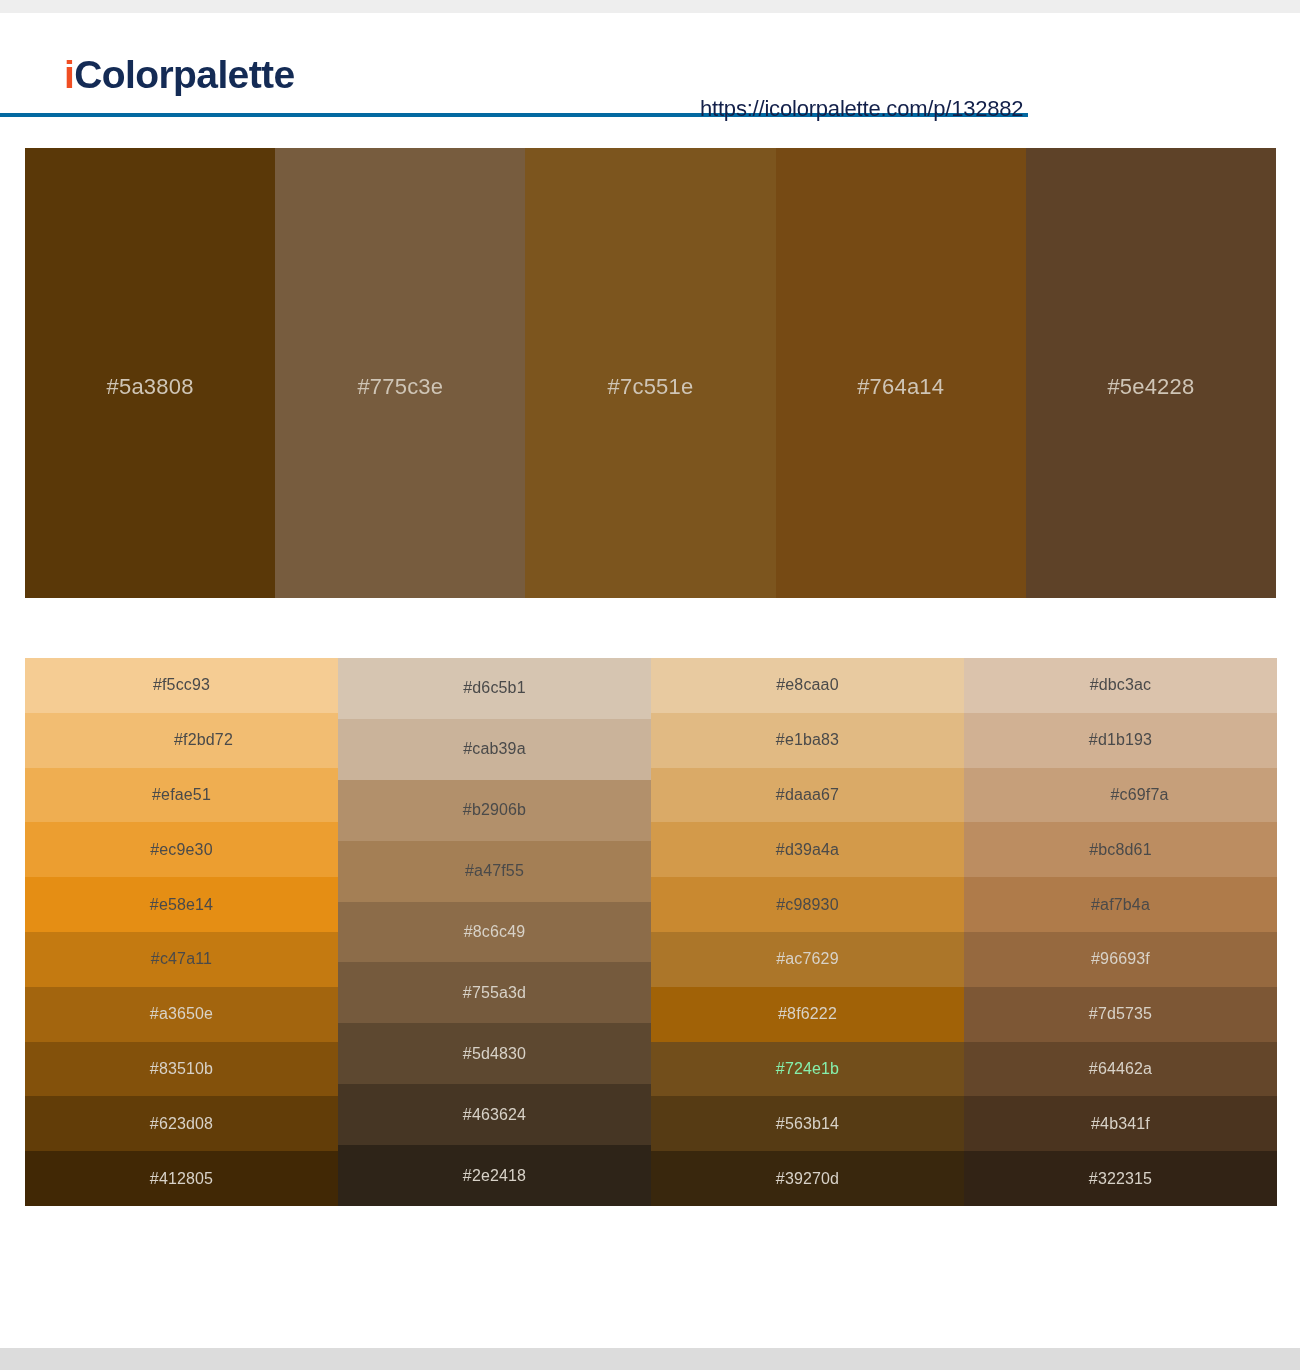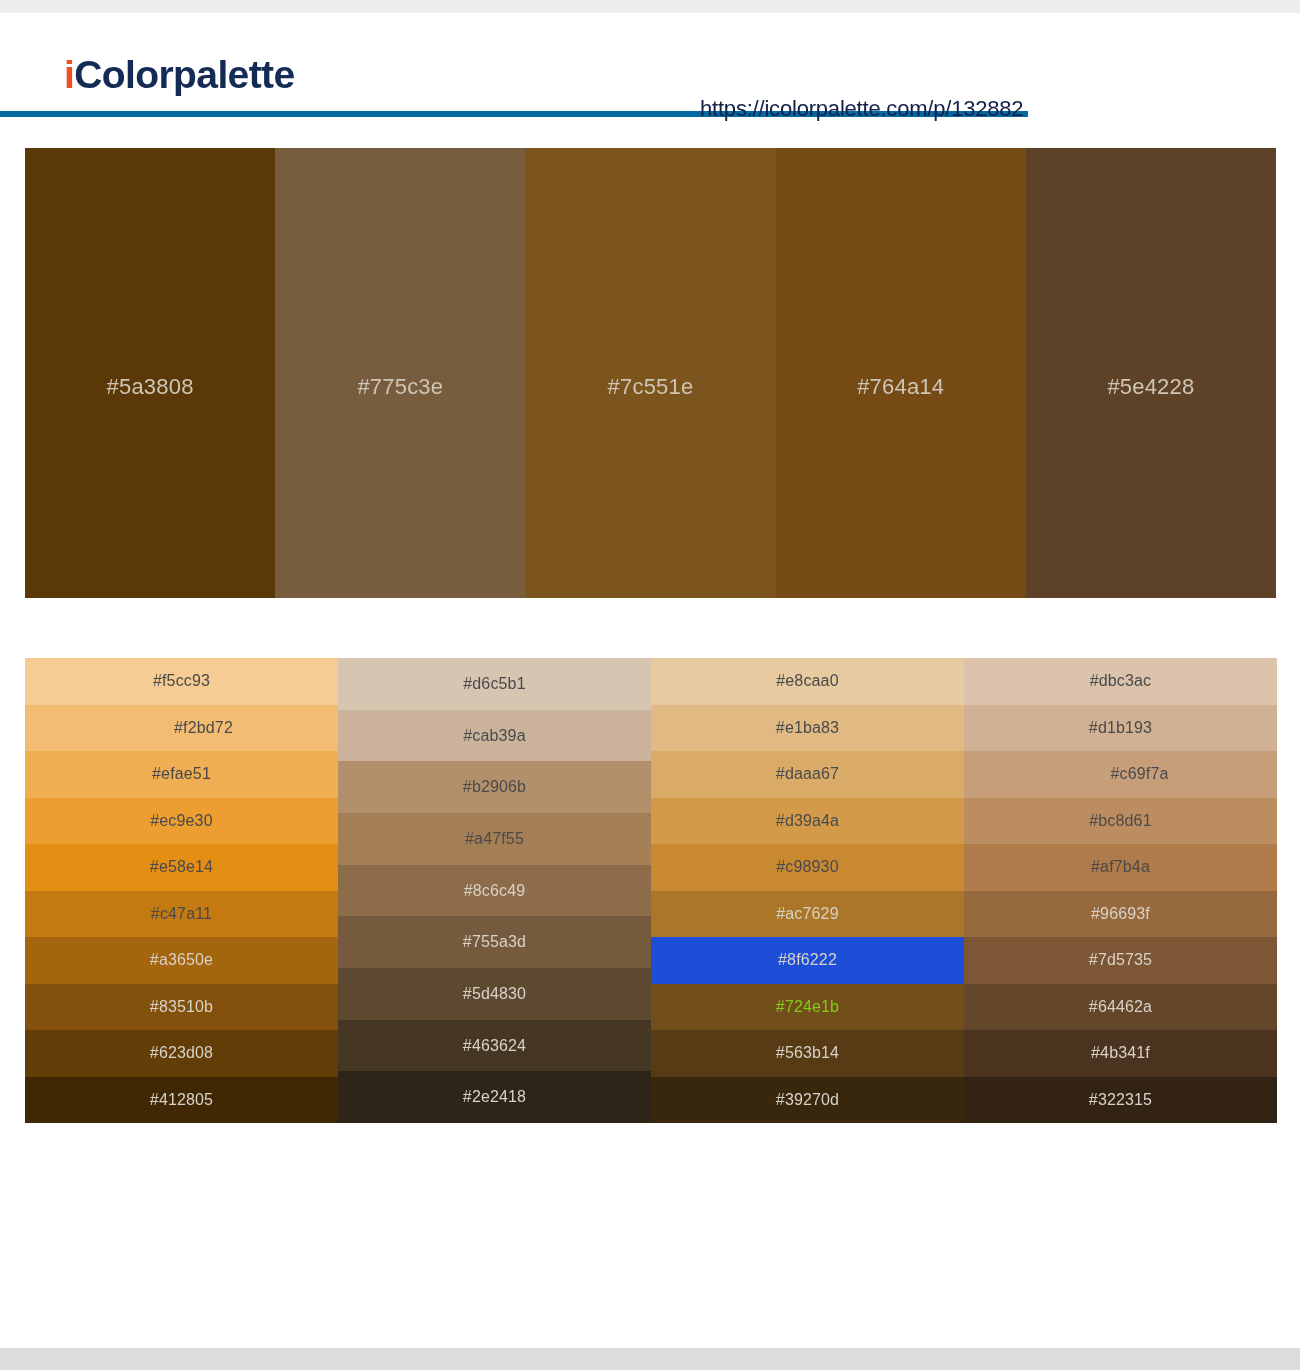--- a/index.html
+++ b/index.html
@@ -26,21 +26,21 @@
     background: #eeeeee;
   }
 
   
   .header {
     position: absolute;
     top: 13px; left: 0;
     width: 1028px;
     height: 104px;
     background: #ffffff;
-    border-bottom: 6px solid #0369a1;
+    border-bottom: 4px solid #0369a1;
   }
   .logo {
     position: absolute;
     left: 64px;
     top: 42px;
     font-size: 39px;
     font-weight: bold;
     letter-spacing: -0.6px;
     white-space: nowrap;
     line-height: 1;
@@ -83,21 +83,21 @@
     margin-top: 28px;
     user-select: none;
   }
 
   
   .grid {
     position: absolute;
     left: 25px;
     top: 658px;
     width: 1252px;
-    height: 465px;
+    height: 548px;
     display: flex;
   }
   .grid-col {
     flex: 1 1 0;
     display: flex;
     flex-direction: column;
   }
   .grid-cell {
     flex: 1 1 0;
     display: flex;
@@ -174,22 +174,22 @@
         <div class="grid-cell" style="background: rgb(70, 54, 36); color: rgb(216, 210, 200);">#463624</div>
         <div class="grid-cell" style="background: rgb(46, 36, 24); color: rgb(216, 210, 200);">#2e2418</div>
       </div>
       <div class="grid-col">
         <div class="grid-cell" style="background: rgb(232, 202, 160); color: rgb(74, 74, 74);">#e8caa0</div>
         <div class="grid-cell" style="background: rgb(225, 186, 131); color: rgb(74, 74, 74);">#e1ba83</div>
         <div class="grid-cell" style="background: rgb(218, 170, 103); color: rgb(74, 74, 74);">#daaa67</div>
         <div class="grid-cell" style="background: rgb(211, 154, 74); color: rgb(74, 74, 74);">#d39a4a</div>
         <div class="grid-cell" style="background: rgb(201, 137, 48); color: rgb(74, 74, 74);">#c98930</div>
         <div class="grid-cell" style="background: rgb(172, 118, 41); color: rgb(216, 210, 200);">#ac7629</div>
-        <div class="grid-cell" style="background: #1d4ed8; color: rgb(216, 210, 200);">#8f6222</div>
-        <div class="grid-cell" style="background: rgb(114, 78, 27); color: #84cc16;">#724e1b</div>
+        <div class="grid-cell" style="background: #a16207; color: rgb(216, 210, 200);">#8f6222</div>
+        <div class="grid-cell" style="background: rgb(114, 78, 27); color: #86efac;">#724e1b</div>
         <div class="grid-cell" style="background: rgb(86, 59, 20); color: rgb(216, 210, 200);">#563b14</div>
         <div class="grid-cell" style="background: rgb(57, 39, 13); color: rgb(216, 210, 200);">#39270d</div>
       </div>
       <div class="grid-col">
         <div class="grid-cell" style="background: rgb(219, 195, 172); color: rgb(74, 74, 74);">#dbc3ac</div>
         <div class="grid-cell" style="background: rgb(209, 177, 147); color: rgb(74, 74, 74);">#d1b193</div>
         <div class="grid-cell" style="background: rgb(198, 159, 122); color: rgb(74, 74, 74); padding-left: 38px;">#c69f7a</div>
         <div class="grid-cell" style="background: rgb(188, 141, 97); color: rgb(74, 74, 74);">#bc8d61</div>
         <div class="grid-cell" style="background: rgb(175, 123, 74); color: rgb(74, 74, 74);">#af7b4a</div>
         <div class="grid-cell" style="background: rgb(150, 105, 63); color: rgb(216, 210, 200);">#96693f</div>

